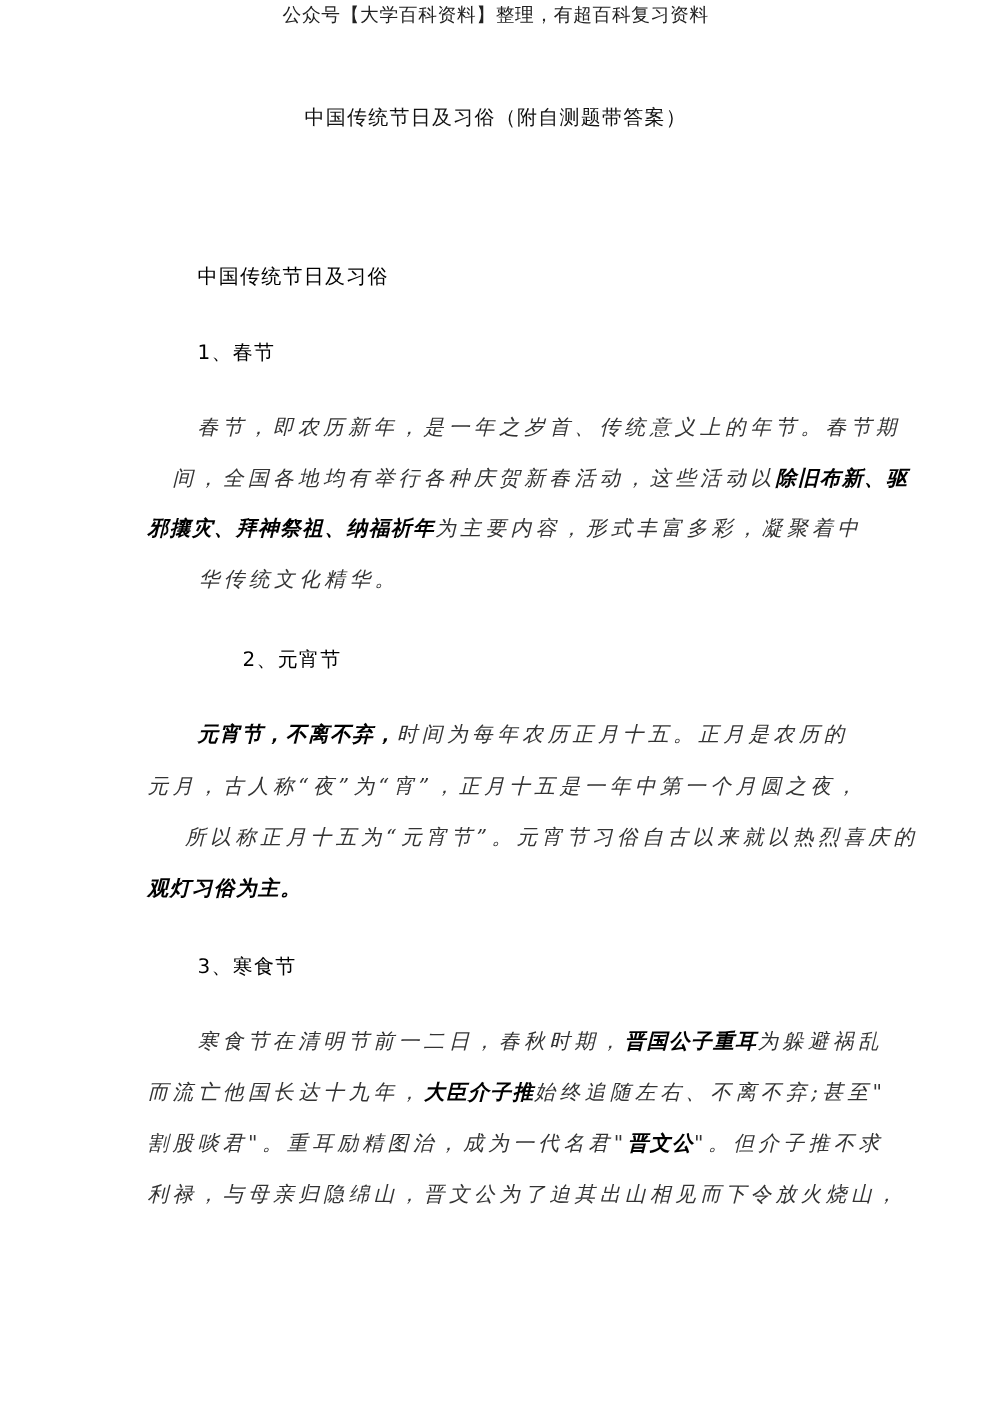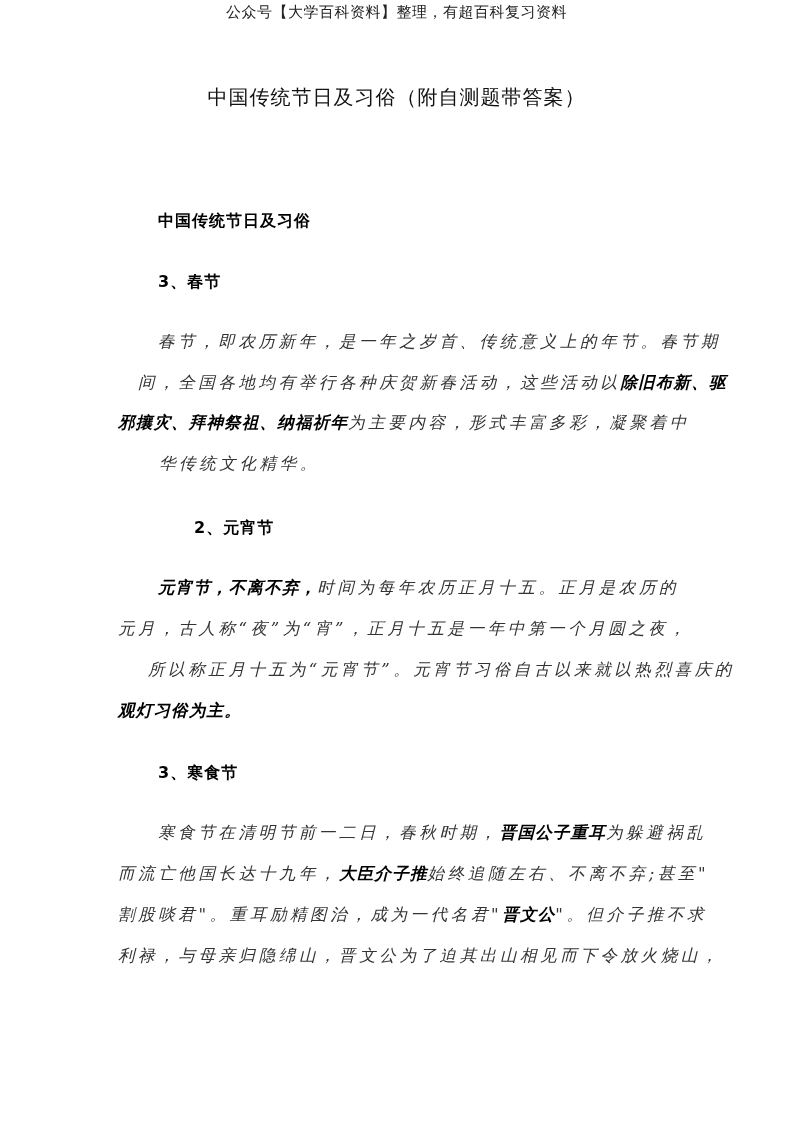--- a/index.html
+++ b/index.html
@@ -25,31 +25,31 @@
       color: #222;
       letter-spacing: 0.5px;
       white-space: nowrap;
     }
     .doc-title {
       position: absolute;
       top: 84px;
       left: 0;
       width: 793px;
       text-align: center;
-      font-size: 20px;
+      font-size: 16px;
       font-family: "DejaVu Sans", "Liberation Sans", sans-serif;
       color: #111;
       letter-spacing: 1px;
       white-space: nowrap;
     }
     .section-heading {
       position: absolute;
       left: 158px;
       font-size: 16px;
-      font-weight: bold;
+      font-weight: normal;
       color: #000;
       letter-spacing: 1px;
       white-space: nowrap;
       font-family: "DejaVu Sans", "Liberation Sans", sans-serif;
     }
     .para-line {
       position: absolute;
       left: 118px;
       width: 560px;
       font-size: 16.5px;
@@ -71,21 +71,21 @@
   </style>
 </head>
 <body>
 
 <div class="header-note">公众号【大学百科资料】整理，有超百科复习资料</div>
 
 <div class="doc-title">中国传统节日及习俗（附自测题带答案）</div>
 
 <div class="section-heading" style="top:211px;">中国传统节日及习俗</div>
 
-<div class="section-heading" style="top:272px;">3、春节</div>
+<div class="section-heading" style="top:272px;">1、春节</div>
 <div class="para-line indent" style="top:331px;">
   <span>春节，即农历新年，是一年之岁首、传统意义上的年节。春节期</span>
 </div>
 <div class="para-line" style="top:372px;margin-left:20px;">
   <span>间，全国各地均有举行各种庆贺新春活动，这些活动以</span><span class="b">除旧布新、驱</span>
 </div>
 <div class="para-line" style="top:412px;">
   <span class="b">邪攘灾、拜神祭祖、纳福祈年</span><span>为主要内容，形式丰富多彩，凝聚着中</span>
 </div>
 <div class="para-line" style="top:453px;margin-left:41px;">

